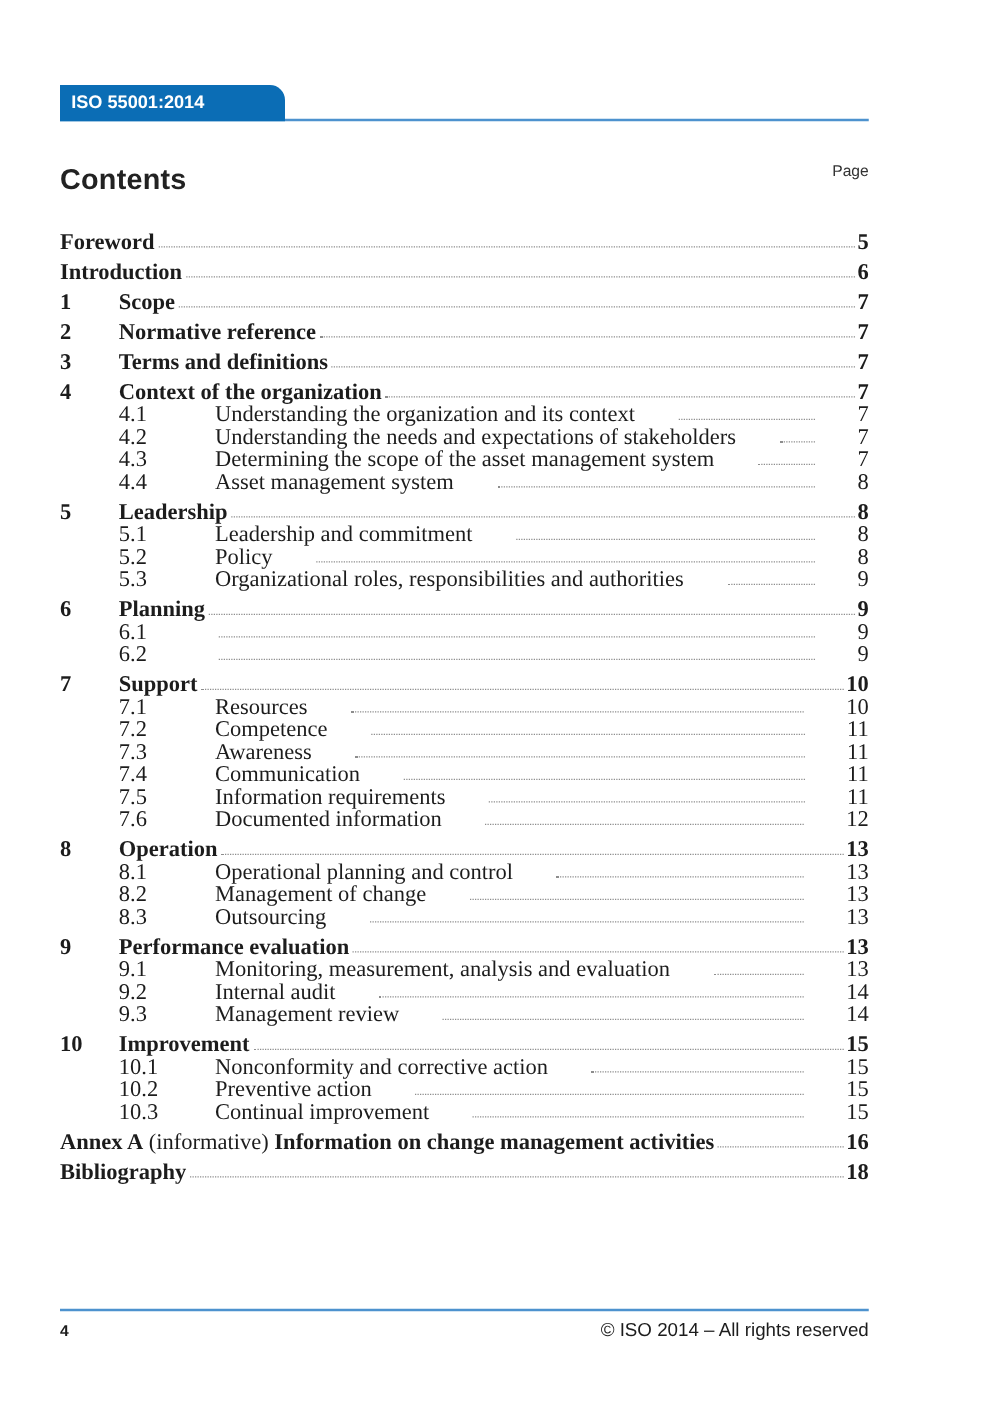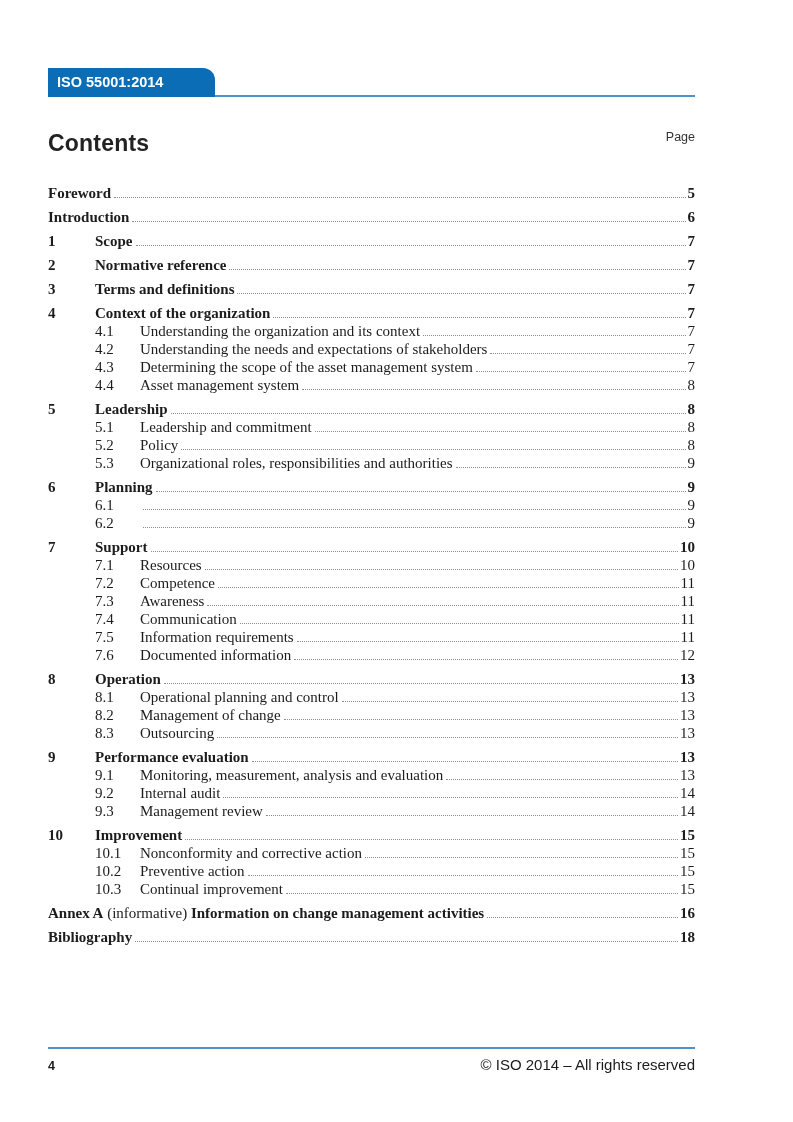--- a/index.html
+++ b/index.html
@@ -16,21 +16,21 @@
   
   .hdr-rule {
     position: absolute;
     left: 48px; top: 95px;
     width: 647px; height: 2px;
     background: var(--rule-blue, #4d92ce);
   }
   .badge {
     position: absolute;
     left: 48px; top: 68px;
-    width: 167px; height: 29px;
+    width: 180px; height: 29px;
     background: var(--badge-blue, #0b6db5);
     border-radius: 0 12px 0 0;
     color: #ffffff;
     font-family: "Liberation Sans", "DejaVu Sans", sans-serif;
     font-weight: bold;
     font-size: 14.5px;
     line-height: 29px;
     padding-left: 9px;
     box-sizing: border-box;
     z-index: 2;
@@ -61,28 +61,28 @@
 
   
   .toc {
     position: absolute;
     left: 48px; top: 184px;
     width: 647px;
   }
   .row {
     display: flex;
     align-items: flex-start;
-    font-size: 15px;
+    font-size: 18px;
     line-height: 18px;
     white-space: nowrap;
   }
   .row.top { margin-top: 6px; }
   .row:first-child { margin-top: 0; }
   .lv1 .num { flex: none; width: 47px; font-weight: bold; }
-  .lv2 { padding-left: 47px; }
+  .lv2 { padding-left: 47px; gap: 32px; }
   .lv2 .num { flex: none; width: 45px; }
   .title { flex: none; }
   .title .b { font-weight: bold; }
   .leader {
     flex: 1;
     min-width: 8px;
     border-bottom: 1px dotted #8d8d8d;
     align-self: flex-end;
     margin: 0 2px 4px 3px;
   }

